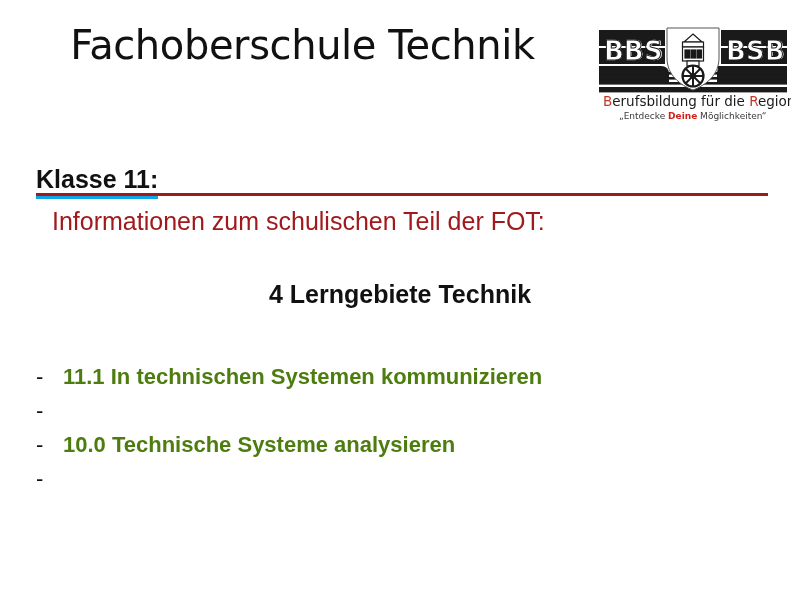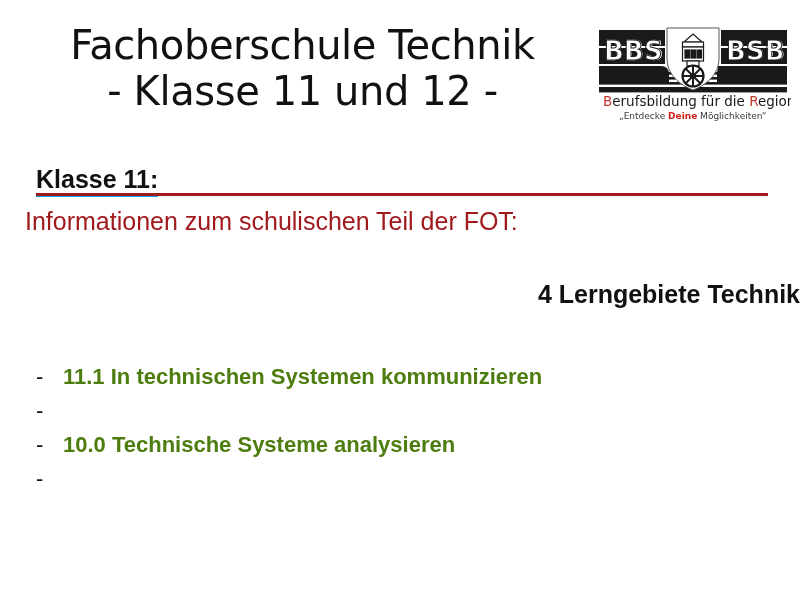--- a/index.html
+++ b/index.html
@@ -57,52 +57,52 @@
     height: 28px;
   }
   .section-heading {
     position: absolute;
     left: 0;
     top: 0;
     font-size: 25px;
     font-weight: bold;
     color: #111111;
     line-height: 26px;
-    border-bottom: 4px solid #0ea5e9;
+    border-bottom: 6px solid #0ea5e9;
     padding-bottom: 1px;
     display: inline-block;
   }
   .heading-rule {
     position: absolute;
     left: 0;
     top: 27px;
     width: 732px;
     height: 3px;
     background: #a0191c;
   }
 
   
   .subtitle {
     position: absolute;
-    left: 25px;
+    left: 52px;
     top: 205px;
     font-size: 25px;
     font-weight: 400;
     color: #a0191c;
     line-height: 32px;
     white-space: nowrap;
   }
 
   
   .center-heading {
     position: absolute;
     left: 0;
     top: 279px;
     width: 800px;
-    text-align: right;
+    text-align: center;
     font-size: 25px;
     font-weight: bold;
     color: #111111;
     line-height: 30px;
   }
 
   
   .bullet-list {
     position: absolute;
     left: 36px;
@@ -130,21 +130,20 @@
     white-space: nowrap;
   }
 </style>
 </head>
 <body>
 
 <div id="slide">
 
   <div class="title-block">
     <div class="title-line">Fachoberschule Technik</div>
-    <div class="title-line">- Klasse 11 und 12 -</div>
   </div>
 
   <div class="logo">
     <svg viewBox="0 0 196 98" xmlns="http://www.w3.org/2000/svg">
       <defs>
         <clipPath id="shieldClip">
           <path d="M72 2 h52 v30 c0 17 -13 27 -26 32 c-13 -5 -26 -15 -26 -32 z"></path>
         </clipPath>
       </defs>
 

